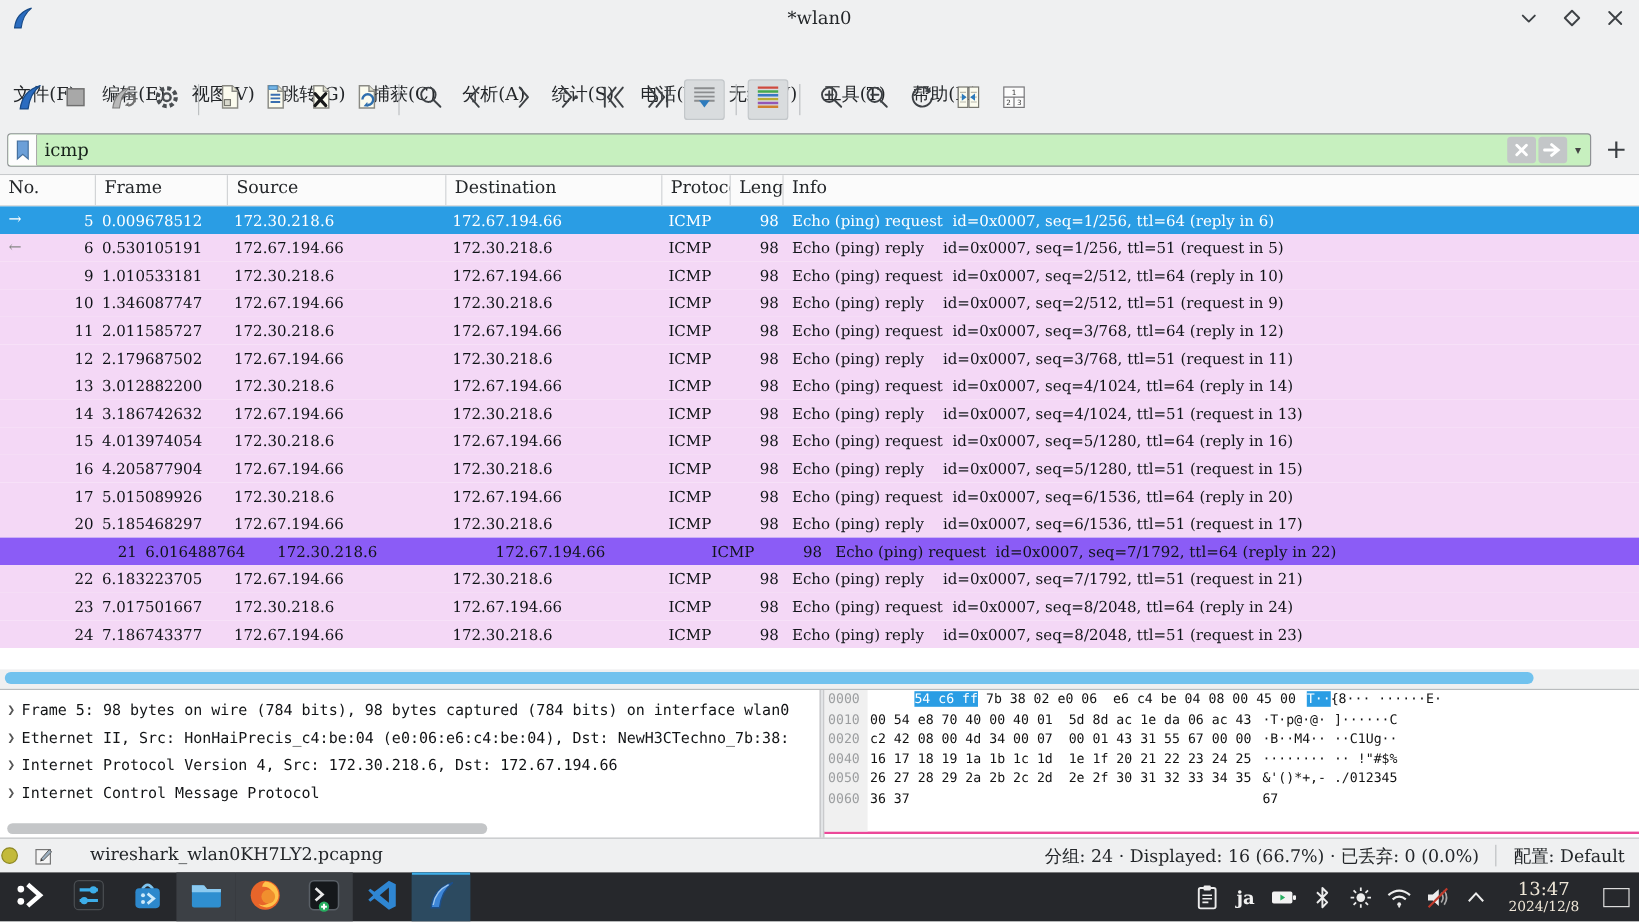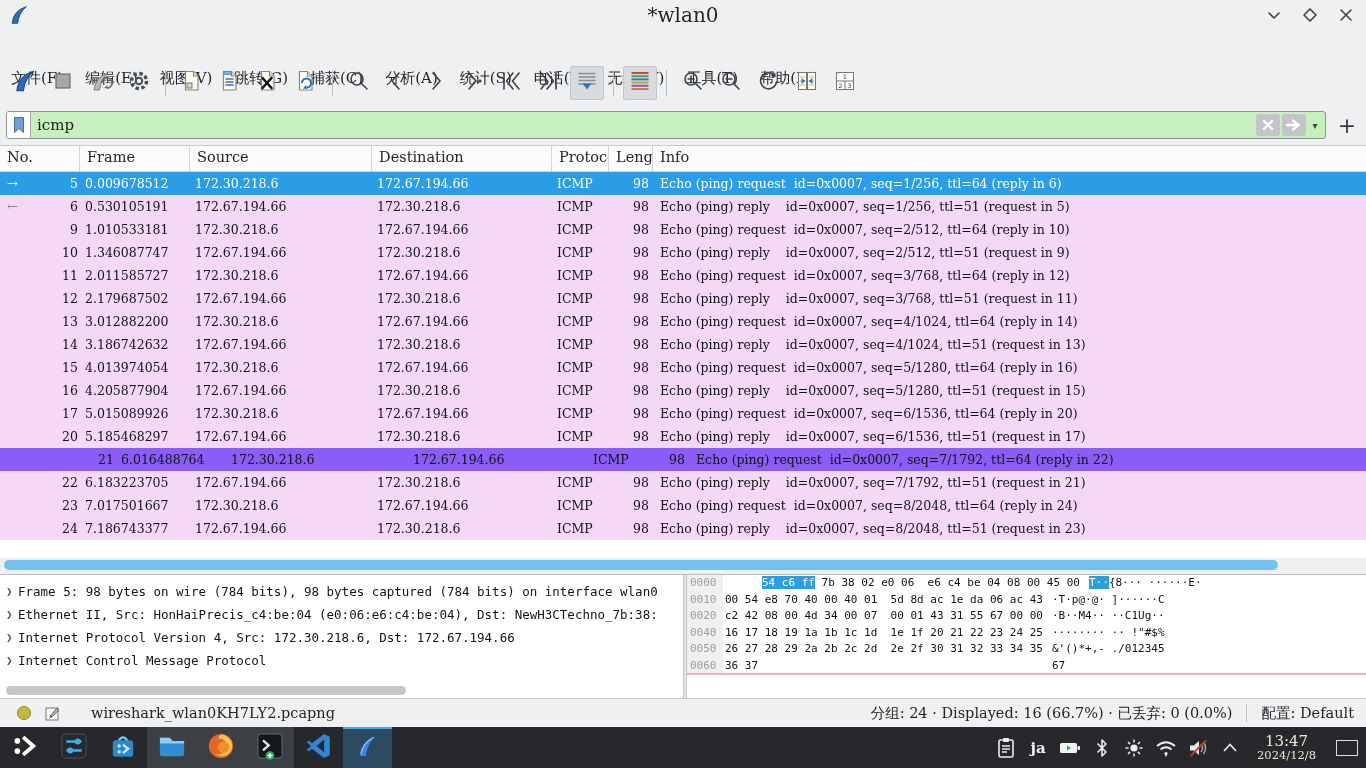--- a/index.html
+++ b/index.html
@@ -4,21 +4,21 @@
 <style>
   * { margin:0; padding:0; box-sizing:border-box; }
   html,body { width:1366px; height:768px; overflow:hidden; }
   body { font-family:"DejaVu Serif","Liberation Serif",serif; background:#eff0f1; position:relative; }
   .abs { position:absolute; }
   .mono { font-family:"DejaVu Sans Mono","Liberation Mono",monospace; }
 
   
   .titlebar { left:0; top:0; width:1366px; height:30px; background:#eff0f1; display:flex; align-items:center; }
   .titlebar .app-ico { margin-left:8px; width:22px; height:22px; }
-  .title-text { position:absolute; left:0; right:0; text-align:center; font-size:20px; color:#232629; }
+  .title-text { position:absolute; left:0; right:0; text-align:center; font-size:15px; color:#232629; }
   .win-controls { position:absolute; right:10px; top:0; height:30px; display:flex; align-items:center; gap:16px; }
   .win-btn { width:20px; height:20px; display:flex; align-items:center; justify-content:center; cursor:pointer; }
 
   
   .menubar { left:0; top:30px; width:1366px; height:30px; display:flex; align-items:flex-end; padding-left:0;margin-top:32px; }
   .menu-item { font-size:15px; color:#232629; padding:4px 11px; cursor:default; }
 
   
   .toolbar { left:0; top:60px; width:1366px; height:46px; display:flex; align-items:center; padding-left:8px; gap:4px; }
   .tb-btn { width:34px; height:34px; display:flex; align-items:center; justify-content:center; border-radius:3px; }
@@ -53,32 +53,32 @@
   .hscroll .thumb { position:absolute; left:4px; top:2px; width:1274px; height:10px; border-radius:5px; background:#71c2ee; }
 
   
   .bottom { left:0; top:574px; width:1366px; height:124px; background:#ffffff; border-top:1px solid #b9bcbe; }
   .details { position:absolute; left:0; top:0; width:683px; height:124px; overflow:hidden; }
   .dline { height:23px; line-height:23px; font-size:12.5px; white-space:pre; overflow:hidden; padding-left:18px; position:relative; color:#121416; }
   .dline:first-child { margin-top:5px; }
   .dline .tw { position:absolute; left:6px; top:0; color:#555; font-size:11px; }
   .d-scroll { position:absolute; left:6px; bottom:3px; width:400px; height:9px; border-radius:4.5px; background:#c4c6c8; }
   .splitter { position:absolute; left:683px; top:0; width:4px; height:124px; background:#e2e4e6; border-left:1px solid #c2c4c6; border-right:1px solid #c2c4c6; }
-  .hexpane { position:absolute; left:687px; top:0; width:679px; height:100px; border-bottom:2px solid #f9a8d4; overflow:hidden; }
+  .hexpane { position:absolute; left:687px; top:0; width:679px; height:120px; border-bottom:2px solid #ec4899; overflow:hidden; }
   .hexcol-bg { position:absolute; left:0; top:0; width:36px; height:122px; background:#f0f0f0; }
   .hexrow { position:relative; height:16.6px; line-height:16.6px; font-size:11px; white-space:pre; }
   .hexrow:first-child { margin-top:3px; }
   .hexrow .off { position:absolute; left:3px; color:#9b9d9f; }
   .hexrow .hx { position:absolute; left:38px; color:#111; }
   .hexrow .as { position:absolute; left:365px; color:#111; }
   .hl { background:#2a9de4; color:#fff;margin-left:37px; }
 
   
   .statusbar { left:0; top:698px; width:1366px; height:29px; background:#eff0f1; border-top:1px solid #c4c6c8; display:flex; align-items:center; font-size:14.5px; color:#232629; }
-  .sb-left { display:flex; align-items:center; gap:12px; padding-left:16px; flex:1; }
+  .sb-left { display:flex; align-items:center; gap:12px; padding-left:0; flex:1; }
   .sb-file { margin-left:18px; }
   .sb-right { display:flex; align-items:center; }
   .sb-sep { width:1px; height:18px; background:#bfc1c3; margin:0 14px; }
   .sb-right .pad { padding-right:12px; }
 
   
   .taskbar { left:0; top:727px; width:1366px; height:41px; background:#26282c; display:flex; align-items:center; }
   .tk-app { width:49px; height:41px; display:flex; align-items:center; justify-content:center; }
   .tk-app.running { background:#3c4045; }
   .tk-app.active { background:#2c4a60; box-shadow:inset 0 2px 0 #3daee9; }

